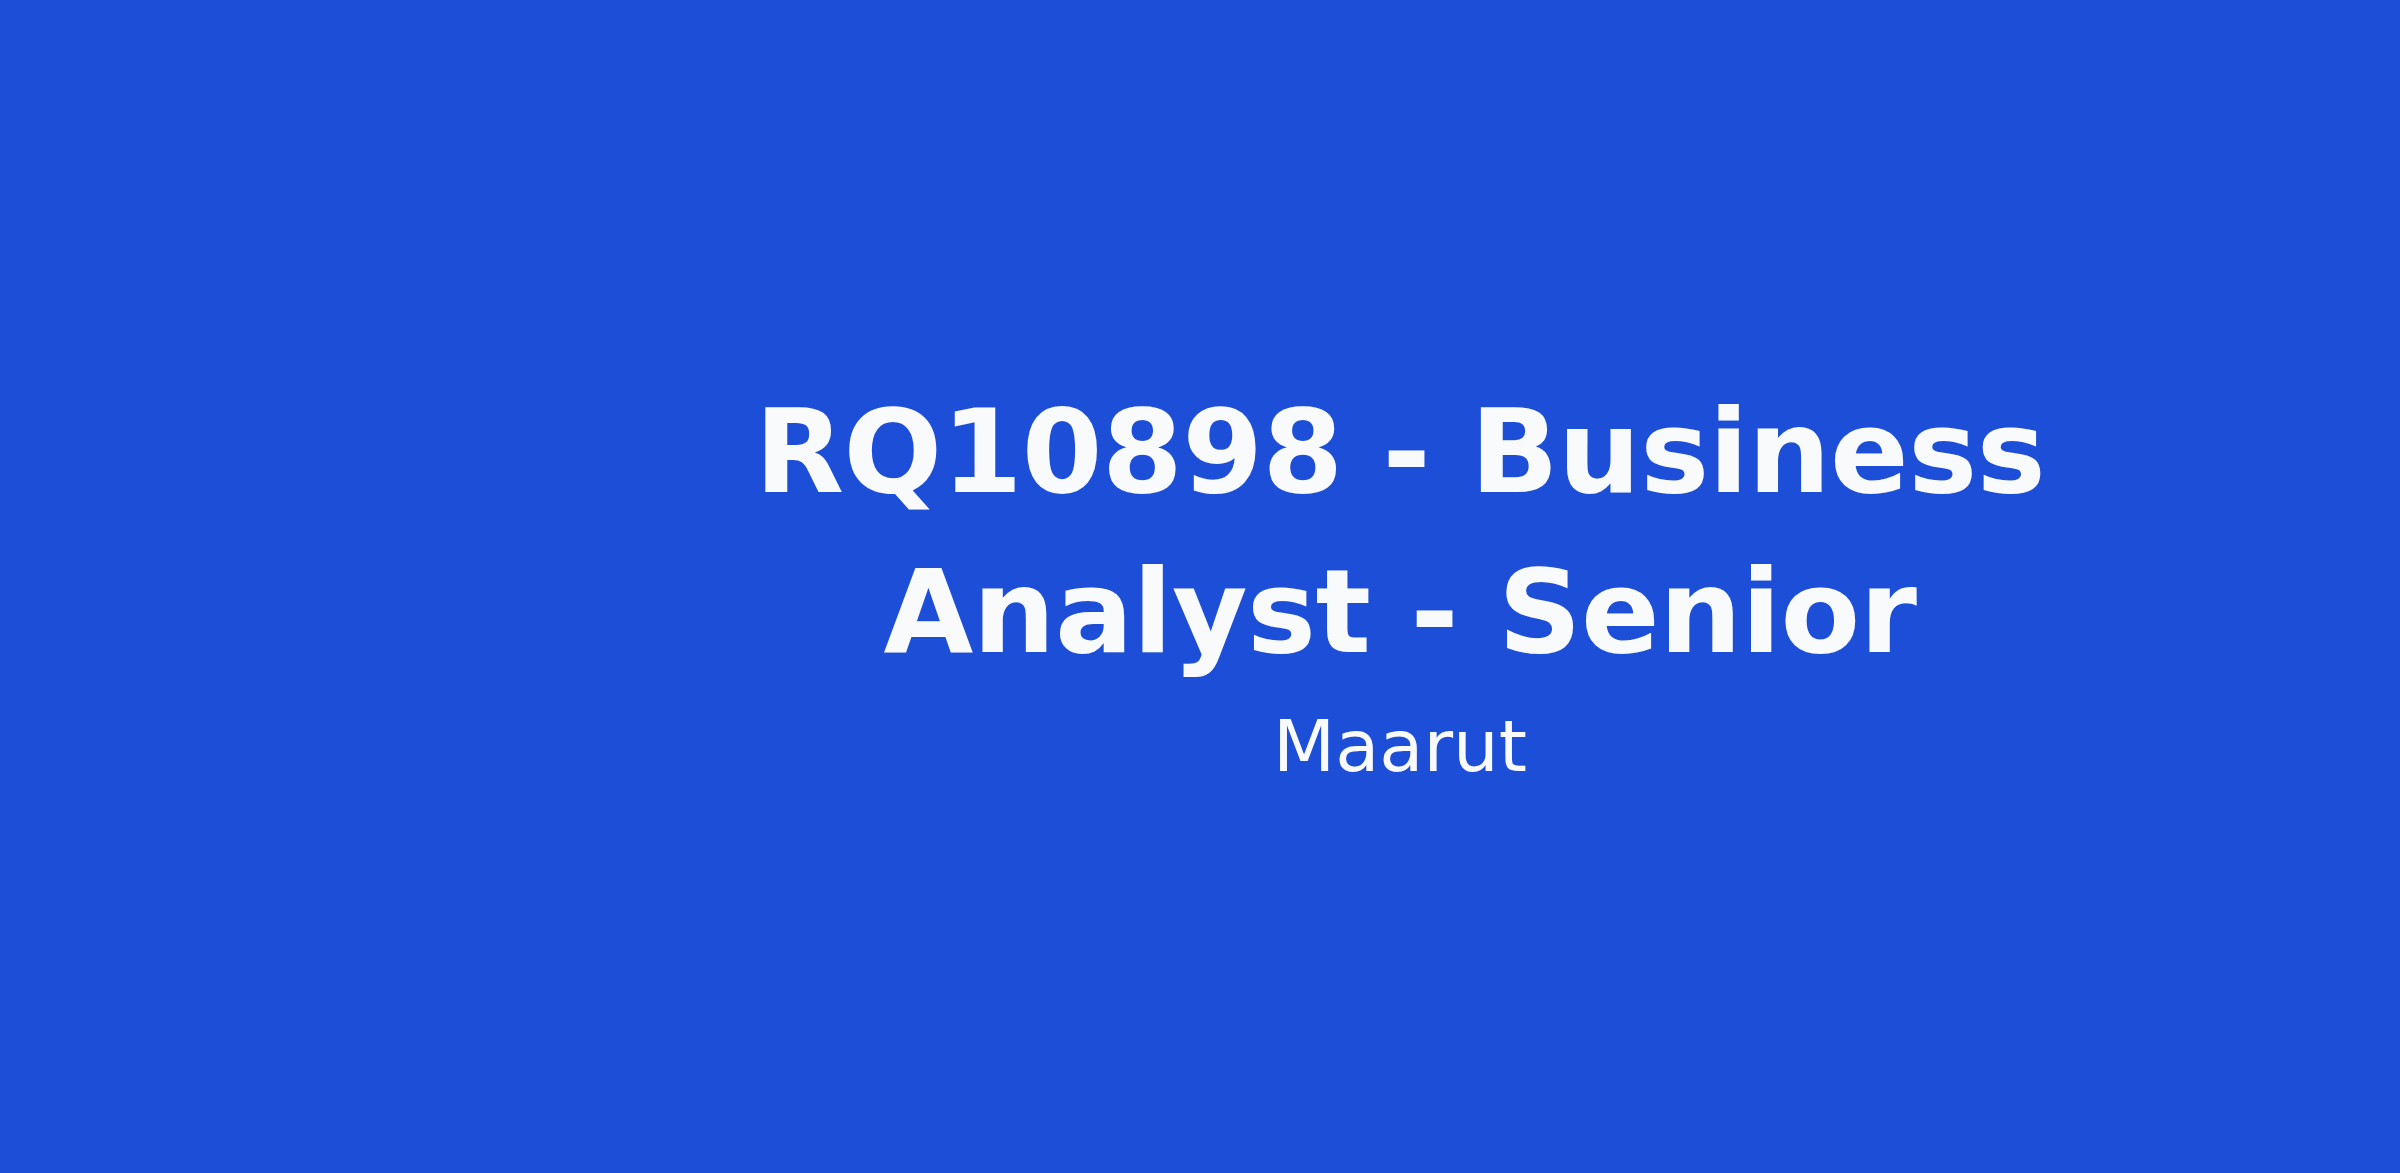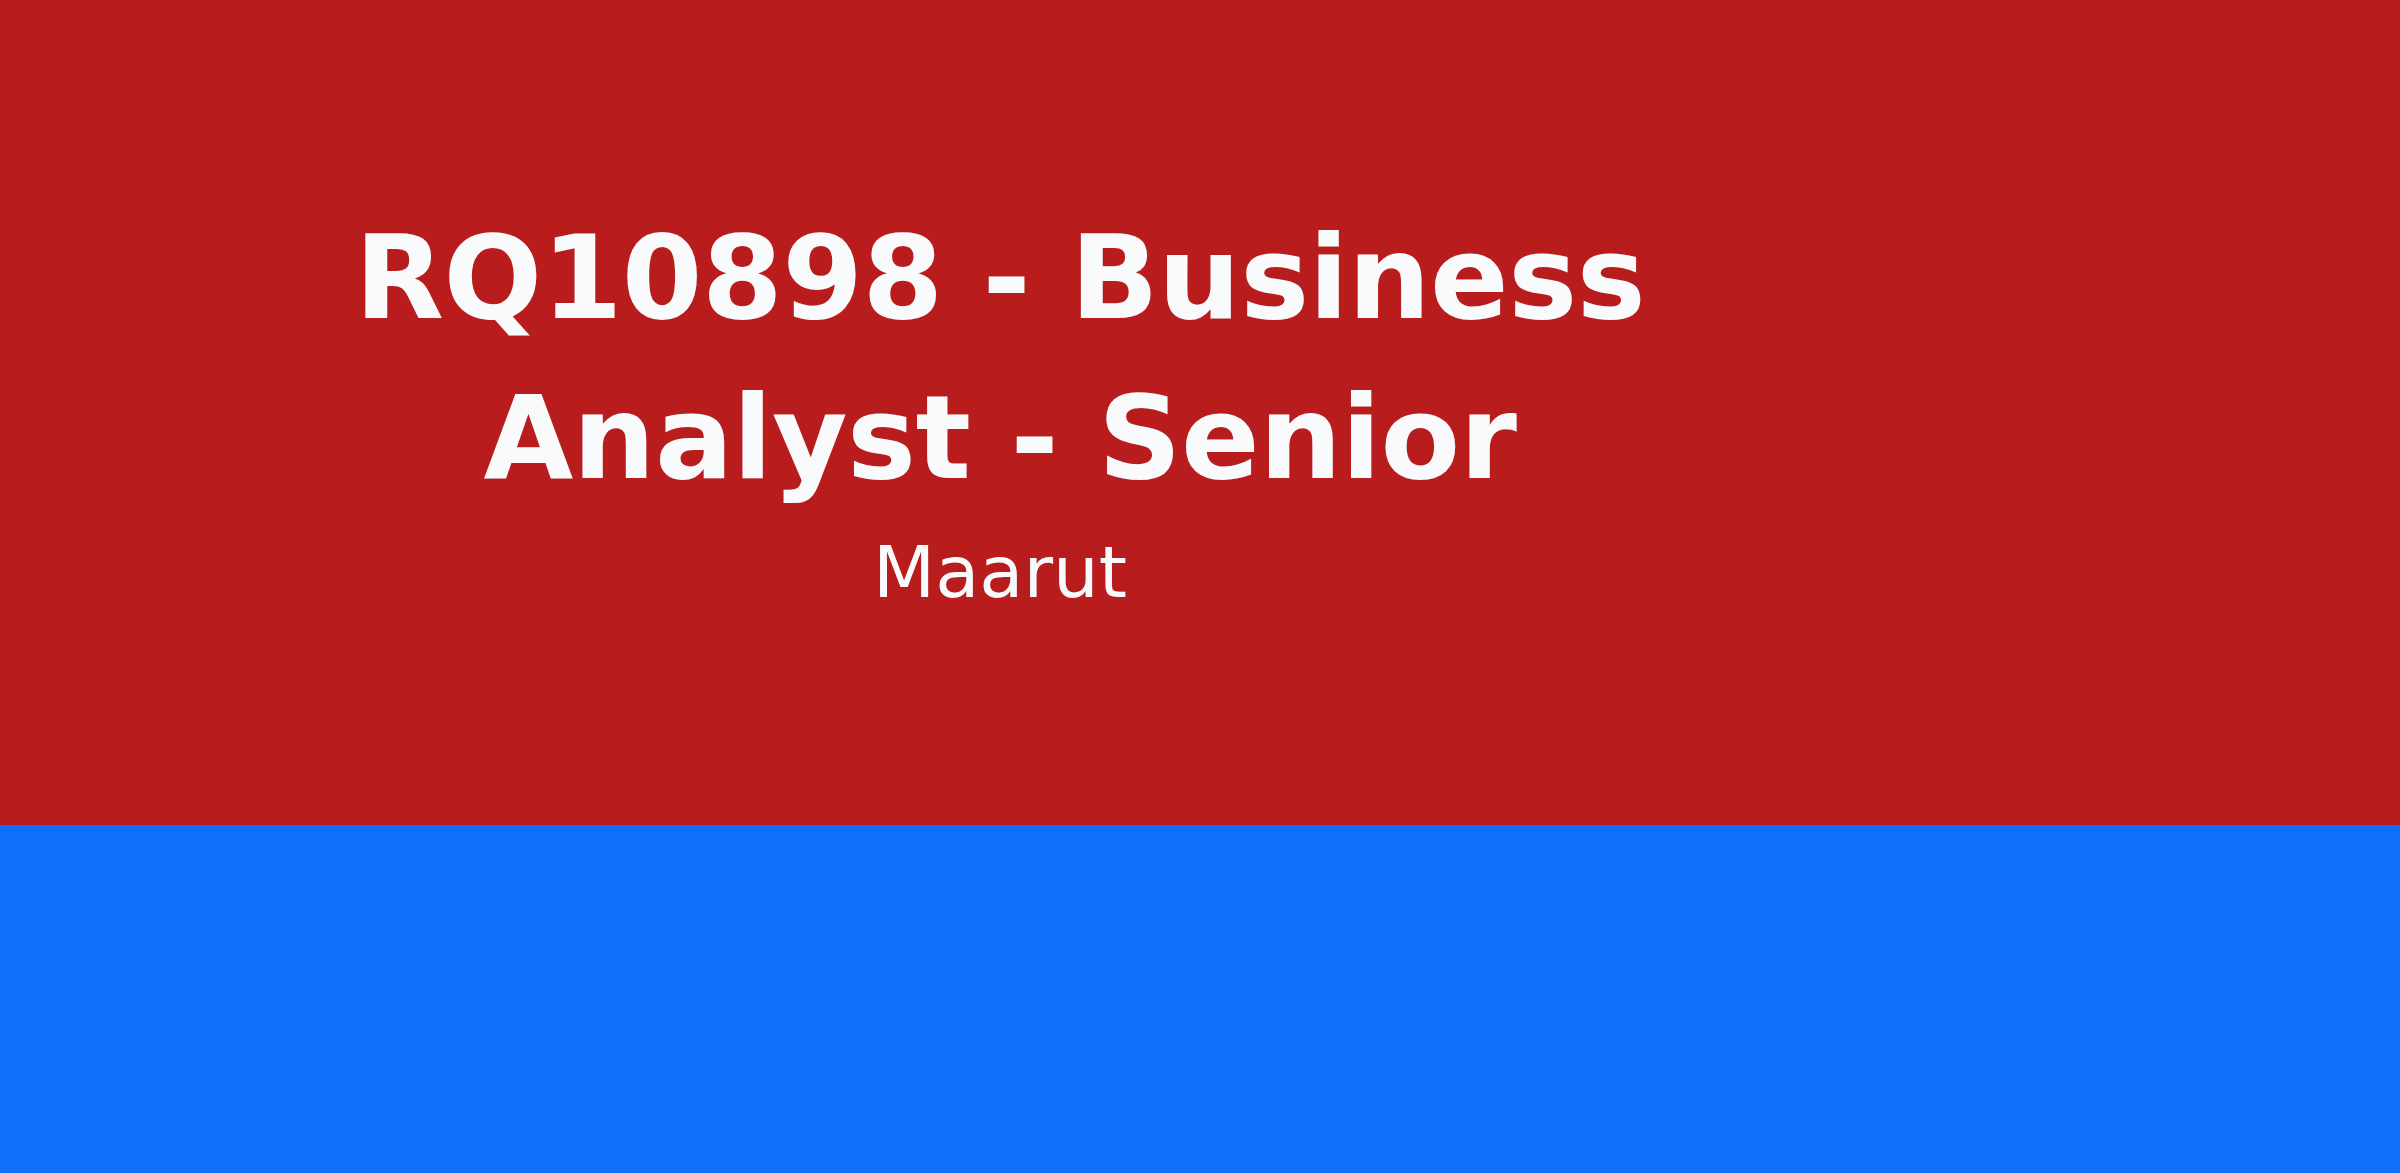--- a/index.html
+++ b/index.html
@@ -13,25 +13,25 @@
     height: 1173px;
     overflow: hidden;
     font-family: "DejaVu Sans", "Liberation Sans", sans-serif;
     background: #0e6ffa;
   }
 
   .hero {
     position: relative;
     box-sizing: border-box;
     width: 2400px;
-    height: 825px;
-    background: #b91c1c;
+    height: 1173px;
+    background: #1d4ed8;
     display: flex;
     flex-direction: column;
-    align-items: flex-start;
+    align-items: flex-end;
     justify-content: center;
     text-align: center;
     padding: 0 300px;
   }
 
   .hero-inner {
     width: 100%;
     max-width: 1400px;
     display: flex;
     flex-direction: column;

